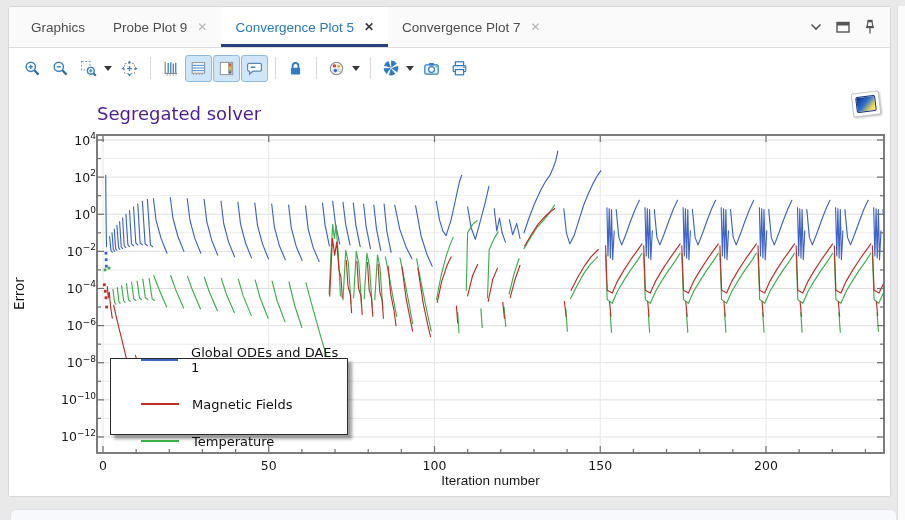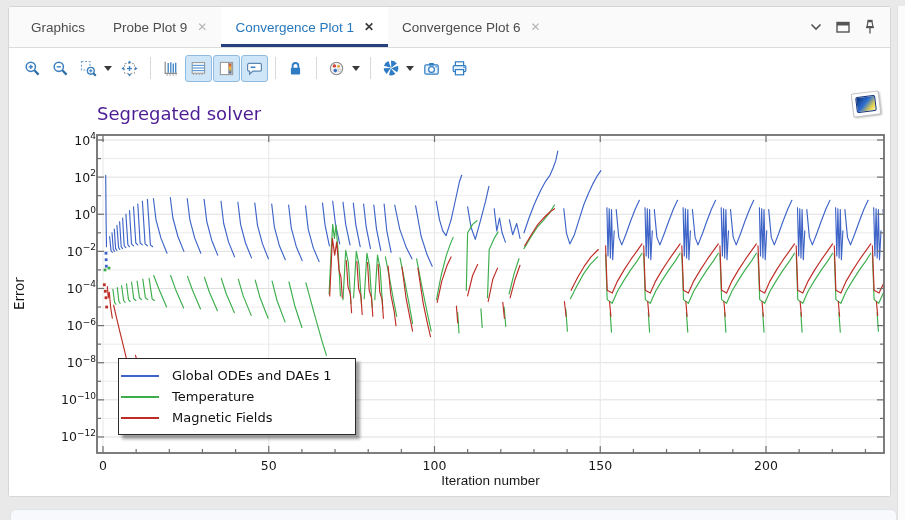--- a/index.html
+++ b/index.html
@@ -21,21 +21,21 @@
   .tbtn{width:25px;height:25px;border:1px solid transparent;border-radius:3px;display:flex;align-items:center;justify-content:center;margin-right:1px;}
   .tbtn.on{background:#cfe6f8;border-color:#8fbbe0;}
   .caret{width:10px;height:25px;display:flex;align-items:center;justify-content:center;margin-right:3px;}
   .sep{width:1px;height:22px;background:#d9d9d9;margin:0 6px;}
   
   .plotwrap{position:relative;flex:1;background:#fff;}
   .plot-title{position:absolute;left:88px;width:787px;top:15px;text-align:left;font-family:"DejaVu Sans",sans-serif;font-size:18px;color:#4c1d95;}
   .xlabel{position:absolute;left:88px;width:787px;top:385px;text-align:center;font-family:Liberation Sans, sans-serif;font-size:13.5px;color:#171717;}
   .ylabel{position:absolute;left:0;top:47px;height:318px;width:20px;display:flex;align-items:center;justify-content:center;writing-mode:vertical-rl;transform:rotate(180deg);font-family:"DejaVu Sans",sans-serif;font-size:13.5px;color:#171717;}
   #plot-svg{position:absolute;left:0;top:0;}
-  .legend{position:absolute;left:101px;top:270px;width:238px;height:77px;background:#fff;border:1px solid #2a2a2a;box-shadow:4px 4px 3px rgba(0,0,0,0.38);display:flex;flex-direction:column;justify-content:center;gap:6px;padding-left:2px;box-sizing:border-box;margin-left:8px;}
+  .legend{position:absolute;left:101px;top:270px;width:238px;height:77px;background:#fff;border:1px solid #2a2a2a;box-shadow:4px 4px 3px rgba(0,0,0,0.38);display:flex;flex-direction:column;justify-content:center;gap:22px;padding-left:30px;box-sizing:border-box;}
   .leg-row{display:flex;align-items:center;gap:13px;}
   .leg-swatch{width:38px;height:2px;}
   .leg-label{font-family:"DejaVu Sans",sans-serif;font-size:13px;color:#111;}
   .thumb-btn{position:absolute;left:843px;top:4px;width:26px;height:22px;transform:rotate(-7deg);background:#fdfdfd;border:1px solid #c2c2c2;border-radius:2px;box-shadow:1px 1px 2px rgba(0,0,0,0.25);display:flex;align-items:center;justify-content:center;}
   .thumb-inner{width:18px;height:14px;border-radius:2px;background:linear-gradient(135deg,#0a2f7a 0%,#2f6fd0 45%,#e8d44c 78%,#f4f4b0 100%);border:1px solid #12327c;}
 </style>
 </head>
 <body>
 
 <div class="stage">
@@ -43,25 +43,25 @@
 
     <div class="tabbar">
       <div class="tab">
         <span>Graphics</span>
       </div>
       <div class="tab">
         <span>Probe Plot 9</span>
         <span class="close">✕</span>
       </div>
       <div class="tab active">
-        <span>Convergence Plot 1</span>
+        <span>Convergence Plot 5</span>
         <span class="close">✕</span>
       </div>
       <div class="tab">
-        <span>Convergence Plot 6</span>
+        <span>Convergence Plot 7</span>
         <span class="close">✕</span>
       </div>
       <div class="tab-spacer"></div>
       <div class="winctl">
         <div>
           <svg width="12" height="8" viewBox="0 0 12 8">
               <path d="M1.5 1.5 L6 6 L10.5 1.5" stroke="#555" stroke-width="1.6" fill="none"></path>
             </svg>
         </div>
         <div>
@@ -484,26 +484,26 @@
         </svg>
       <div class="plot-title">Segregated solver</div>
       <div class="ylabel">Error</div>
       <div class="xlabel">Iteration number</div>
       <div class="legend">
         <div class="leg-row">
           <div class="leg-swatch" style="background: rgb(62, 100, 200);"></div>
           <span class="leg-label">Global ODEs and DAEs 1</span>
         </div>
         <div class="leg-row">
+          <div class="leg-swatch" style="background: rgb(190, 45, 38);"></div>
+          <span class="leg-label">Magnetic Fields</span>
+        </div>
+        <div class="leg-row">
           <div class="leg-swatch" style="background: rgb(60, 174, 76);"></div>
           <span class="leg-label">Temperature</span>
-        </div>
-        <div class="leg-row">
-          <div class="leg-swatch" style="background: rgb(190, 45, 38);"></div>
-          <span class="leg-label">Magnetic Fields</span>
         </div>
       </div>
       <div class="thumb-btn">
         <div class="thumb-inner"></div>
       </div>
     </div>
   </div>
 
   <div class="right-sliver"></div>
   <div class="bottom-panel"></div>

